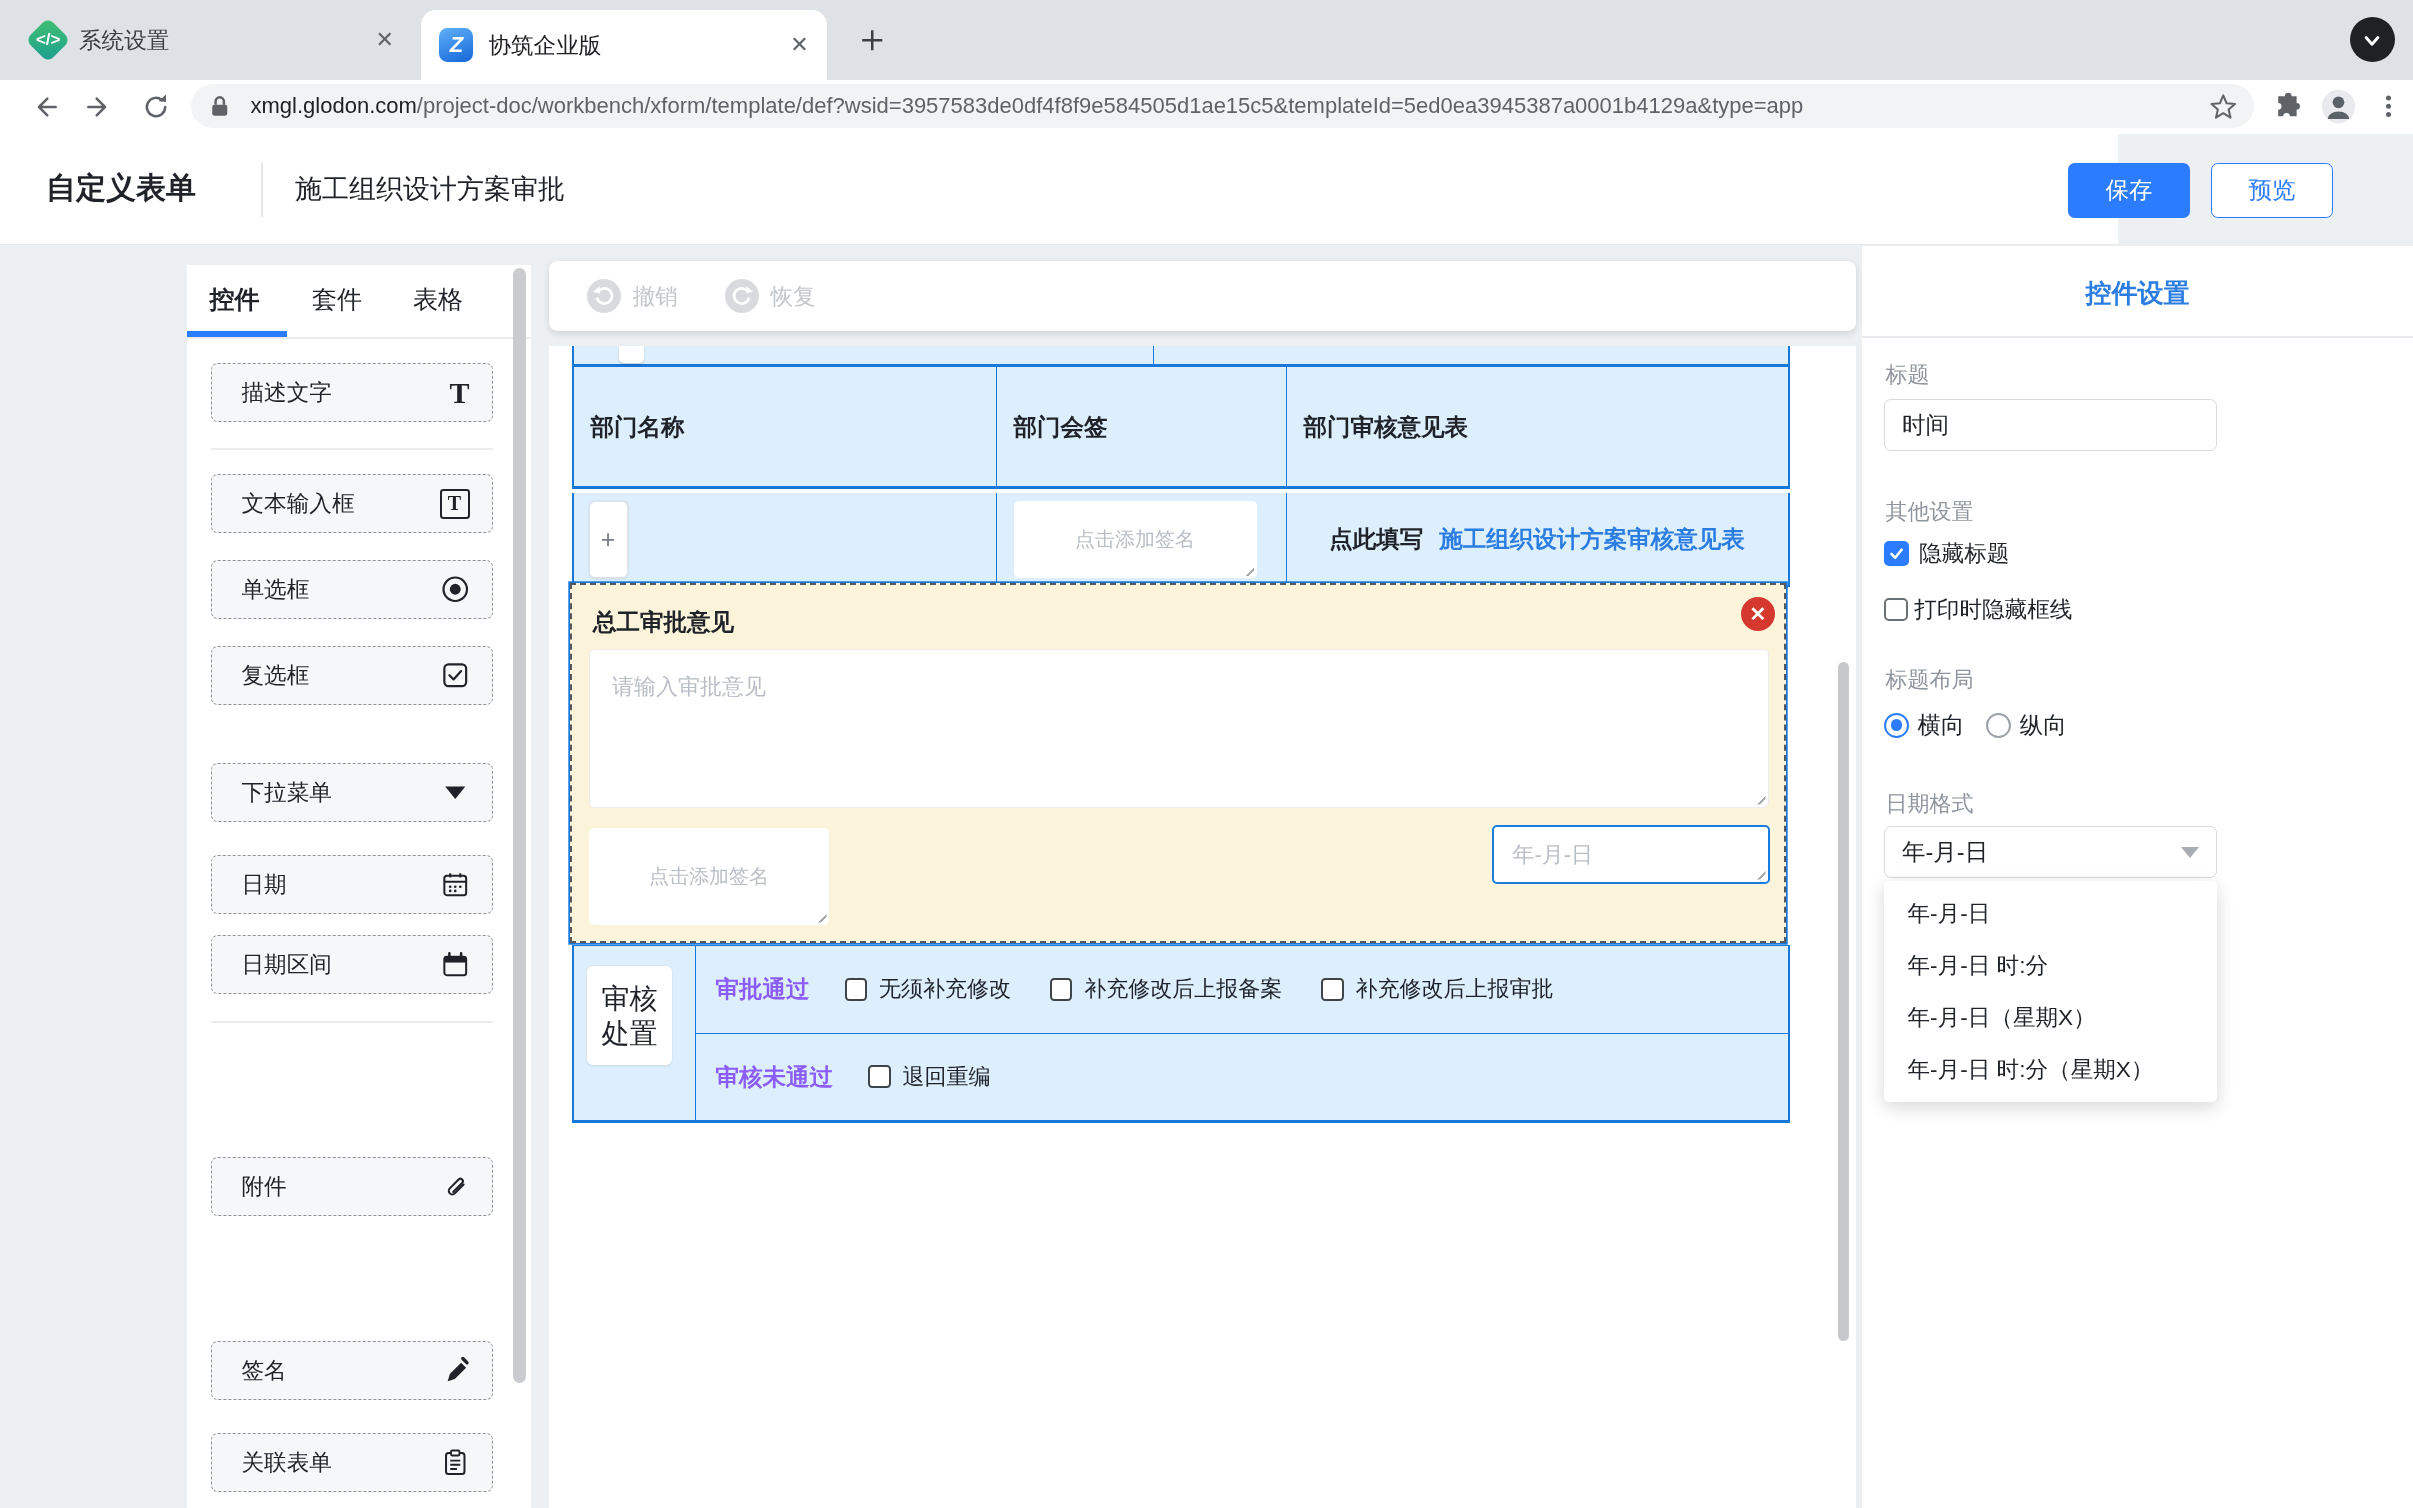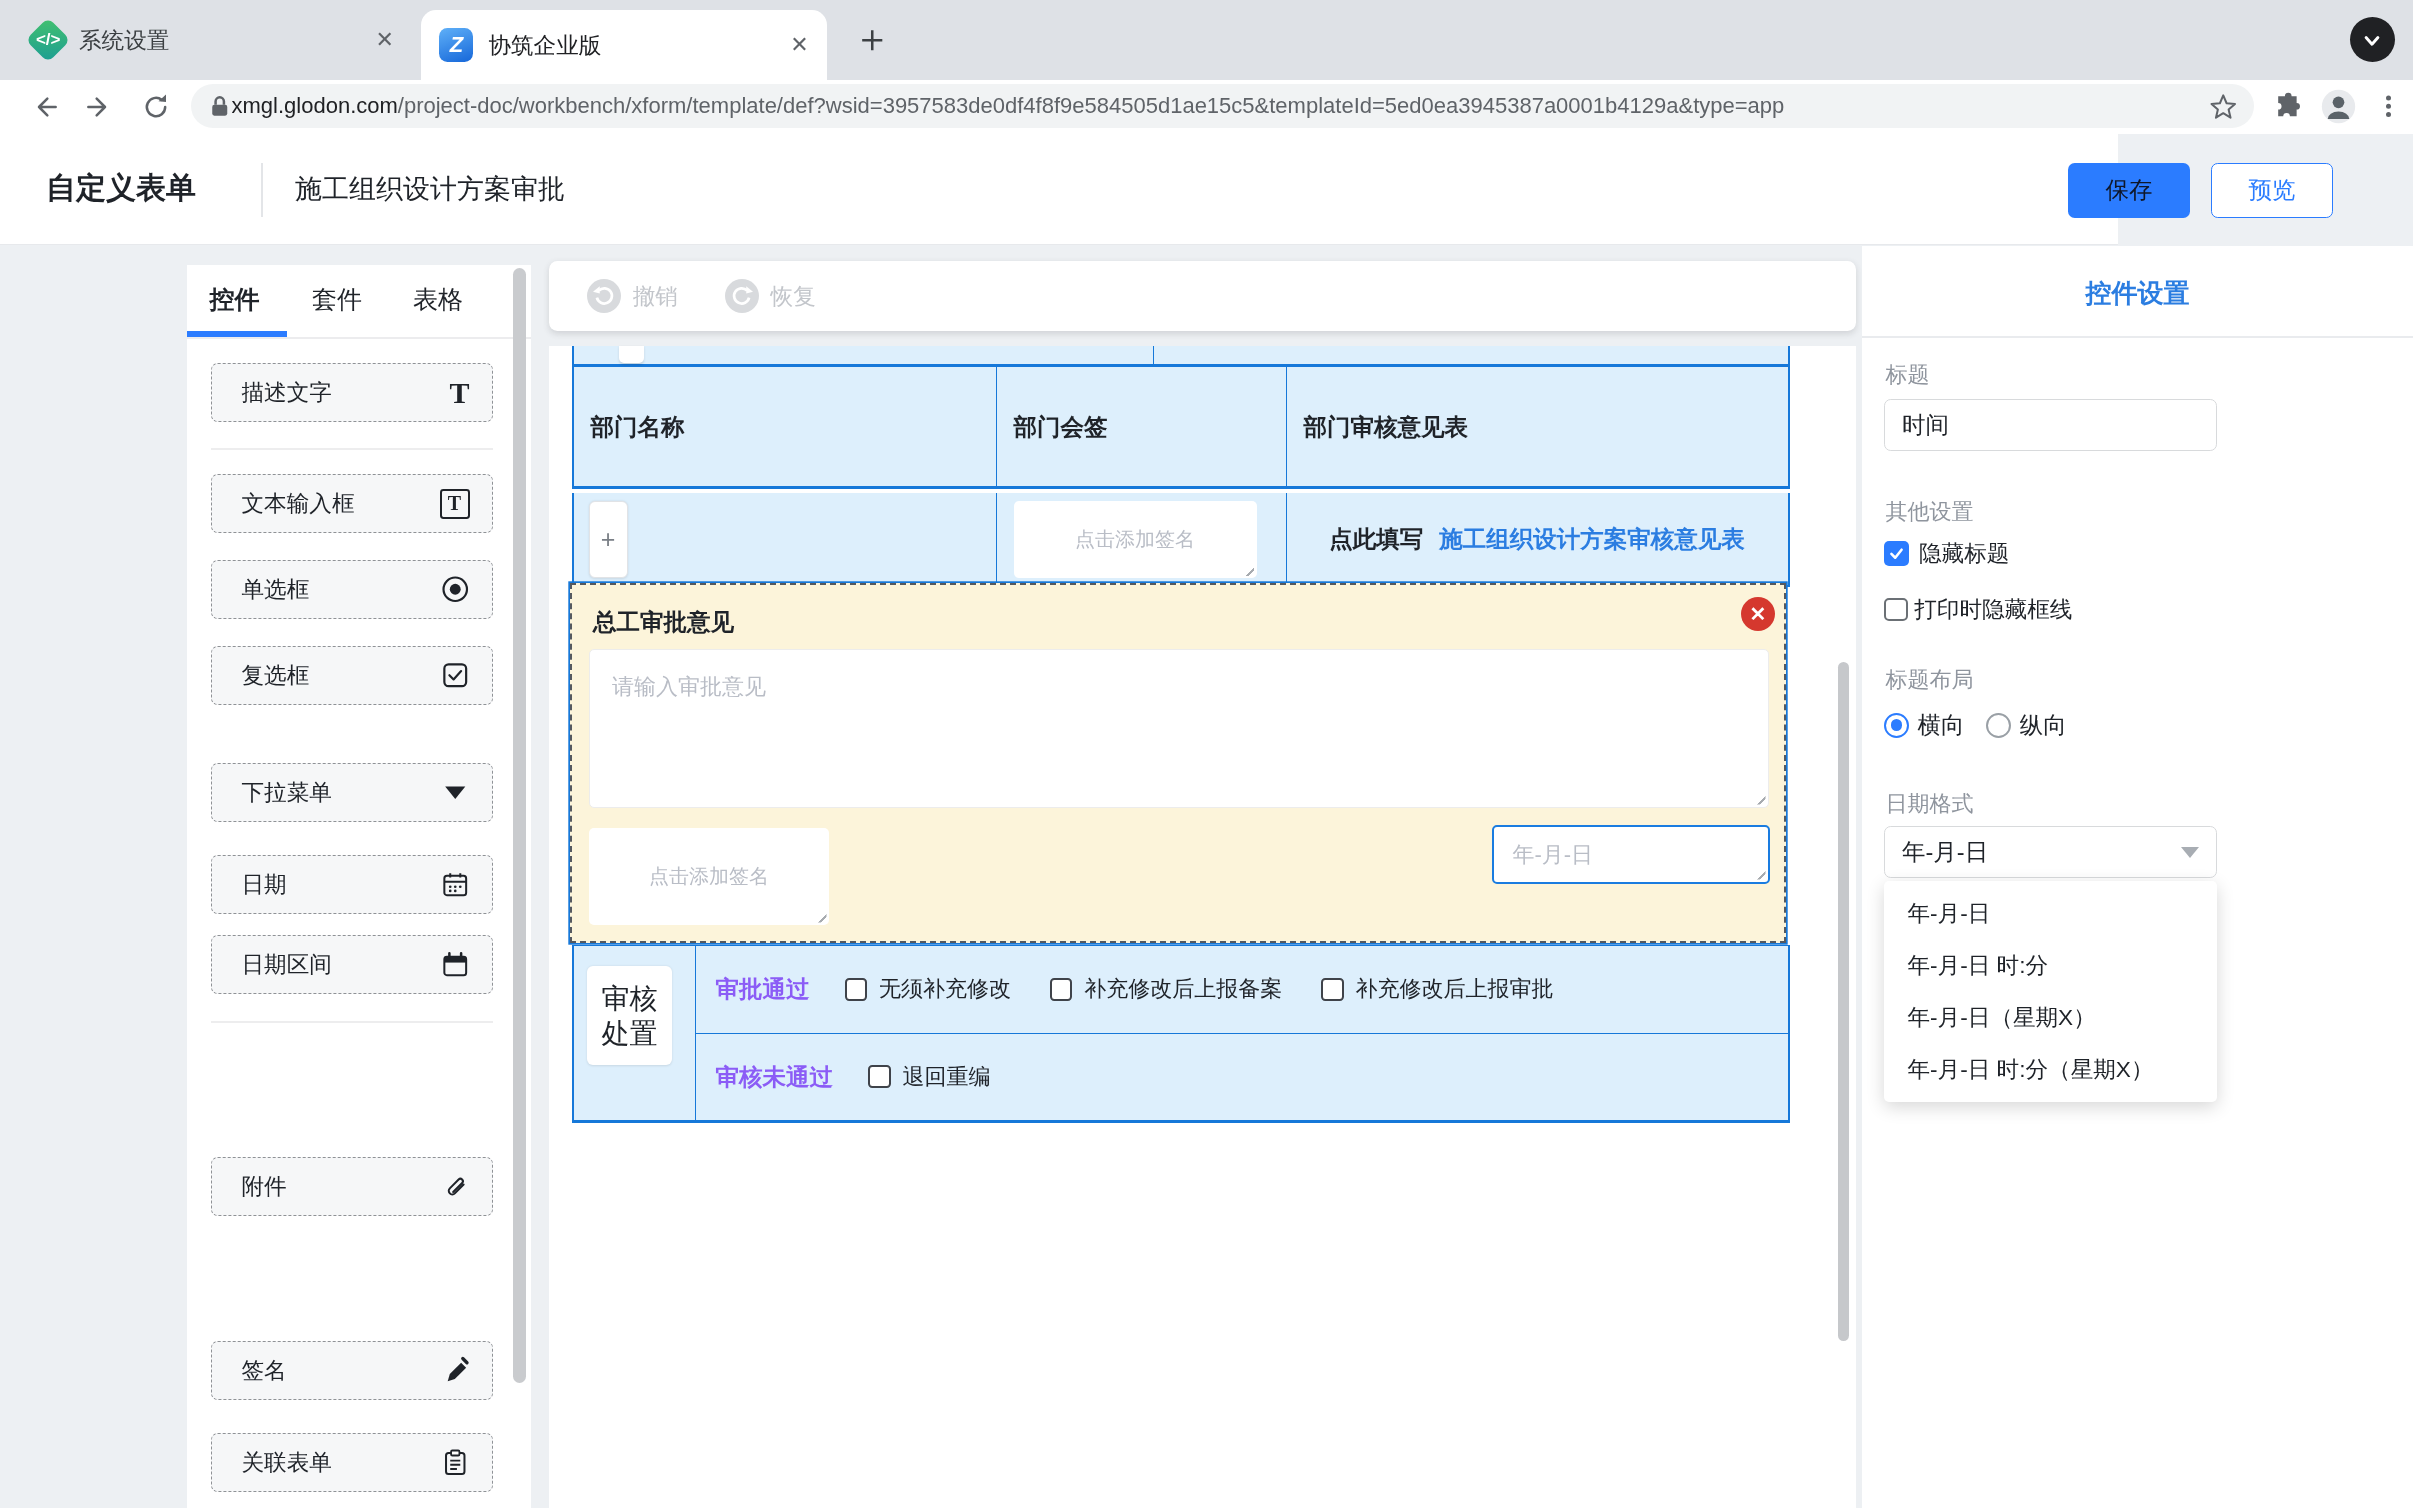--- a/index.html
+++ b/index.html
@@ -20,29 +20,29 @@
   .tab-label{margin-left:15px;white-space:nowrap;overflow:hidden;flex:1;}
   .tab-close{font-size:22px;color:#5f6368;margin-left:10px;}
   .newtab-btn{position:absolute;left:850px;top:18.4px;width:44px;height:44px;display:flex;align-items:center;justify-content:center;}
   .profile-dot{position:absolute;right:18.4px;top:17px;width:45px;height:45px;border-radius:50%;background:#202124;
      display:flex;align-items:center;justify-content:center;}
 
   .btoolbar{position:absolute;left:0;top:80px;width:2413px;height:54px;background:#fff;}
   .navic{position:absolute;top:6.7px;width:40px;height:40px;display:flex;align-items:center;justify-content:center;}
   .urlbar{position:absolute;left:191px;top:4.2px;width:2063px;height:44px;background:#f1f3f4;border-radius:23.5px;
      display:flex;align-items:center;padding:0 17px;}
-  .urltext{font-size:22px;margin-left:0;white-space:nowrap;overflow:hidden;flex:1;}
+  .urltext{font-size:22px;margin-left:19px;white-space:nowrap;overflow:hidden;flex:1;}
   .urltext .dom{color:#202124;} .urltext .path{color:#5f6368;}
 
   
   .pageheader{position:absolute;left:0;top:134px;width:2118px;height:111px;background:#fff;border-bottom:0.8px solid #e7e9ec;padding-left:37px;}
   .app-title{position:absolute;left:46px;top:34px;font-size:30px;font-weight:bold;color:#1f2329;}
   .hdr-div{position:absolute;left:261px;top:28.5px;width:1.7px;height:54px;background:#e3e5e8;}
   .form-title{position:absolute;left:295px;top:37px;font-size:27px;color:#1f2329;}
-  .btn-save{position:absolute;left:2068px;top:28.5px;width:122px;height:55px;background:#2b7cff;color:#0f172a;
+  .btn-save{position:absolute;left:2068px;top:28.5px;width:122px;height:55px;background:#2b7cff;color:#ffffff;
      font-size:23.5px;border:none;border-radius:6.7px;display:flex;align-items:center;justify-content:center;}
   .btn-preview{position:absolute;left:2211px;top:28.5px;width:122px;height:55px;background:#fff;color:#2b7cff;
      font-size:23.5px;border:1.7px solid #2b7cff;border-radius:6.7px;display:flex;align-items:center;justify-content:center;}
 
   
   .sidebar{position:absolute;left:187px;top:265px;width:344px;height:1244px;background:#fff;}
   .side-tab{position:absolute;top:18.4px;font-size:25px;color:#1f2329;}
   .side-underline{position:absolute;left:0;top:66px;width:100px;height:5.9px;background:#2b7cff;}
   .side-tabline{position:absolute;left:0;top:72px;width:100%;height:1.7px;background:#ececee;}
   .side-item{position:absolute;left:23.5px;width:282px;height:59px;border:1.7px dashed #8f9296;border-radius:6.7px;

